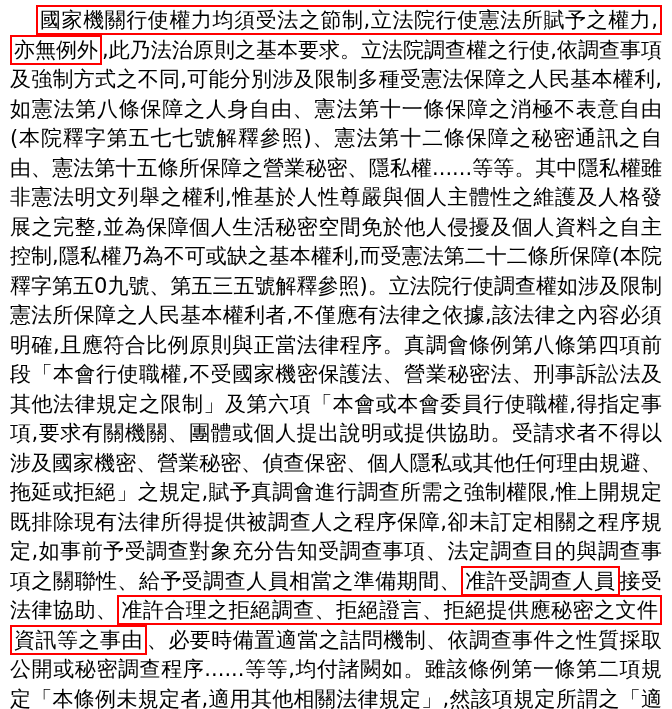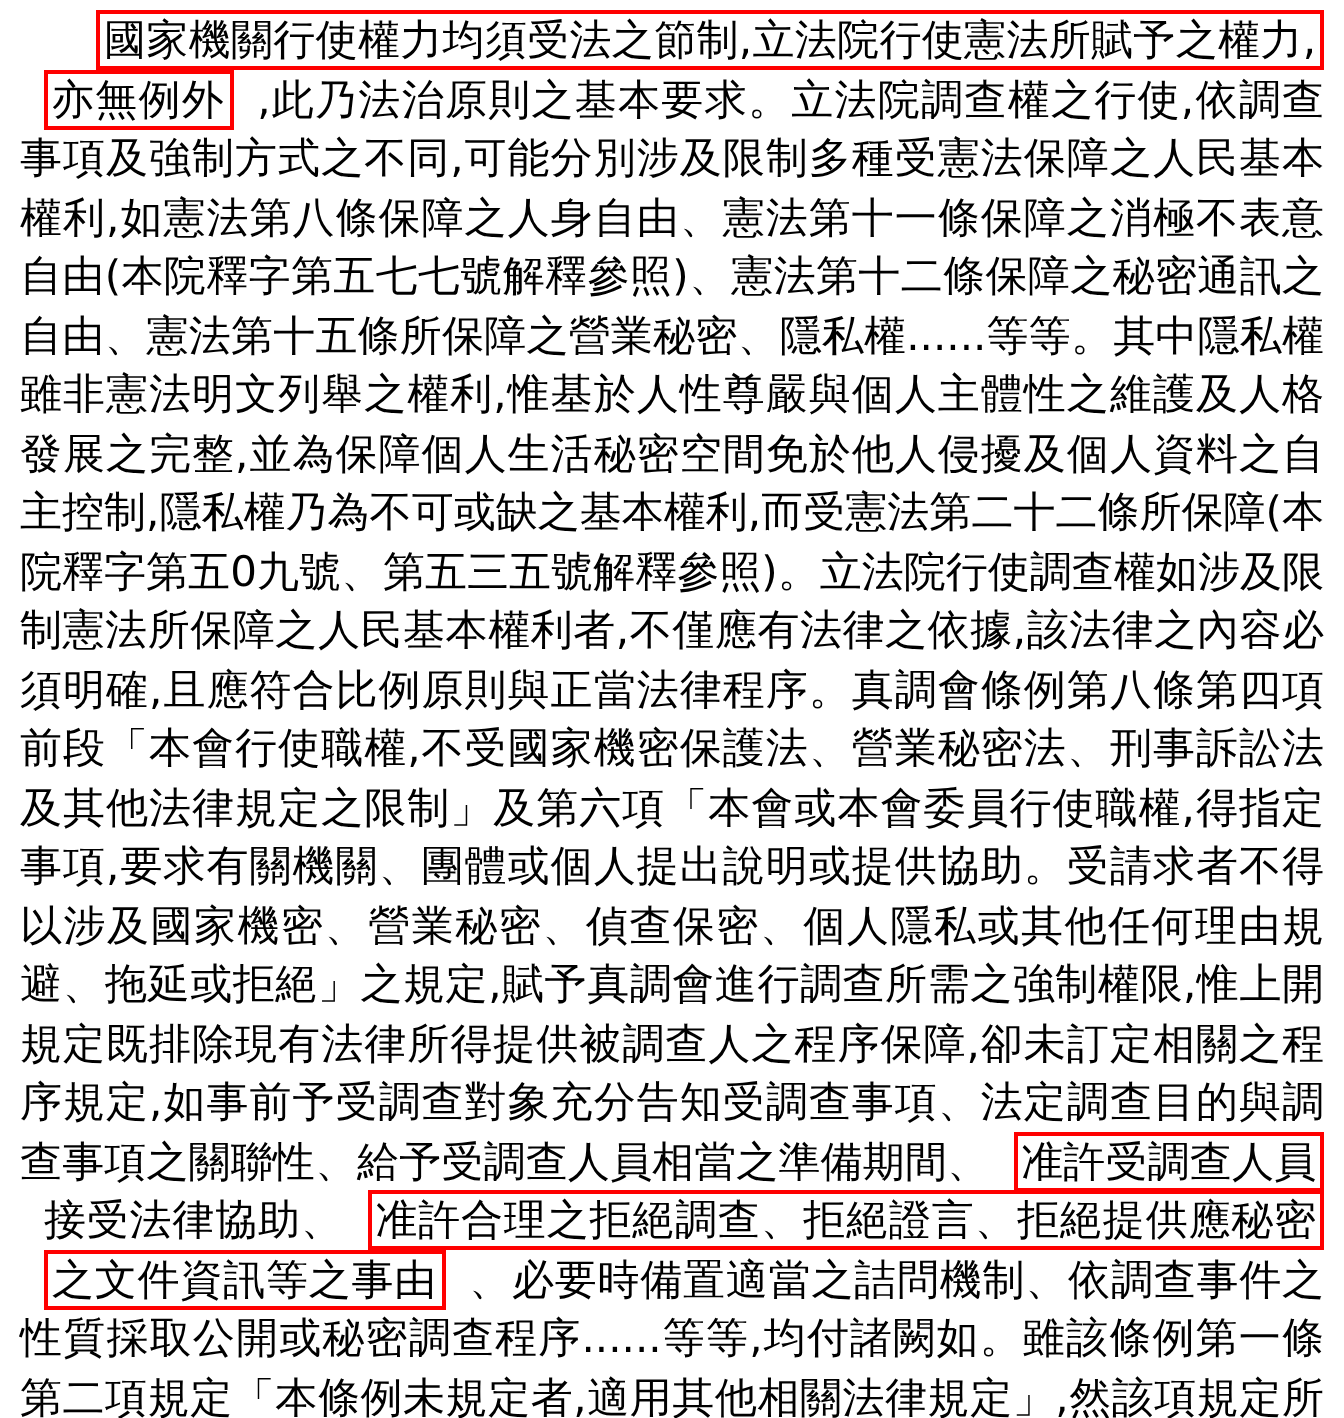--- a/index.html
+++ b/index.html
@@ -24,21 +24,20 @@
     font-family: "DejaVu Sans", sans-serif;
     font-size: 21px;
     line-height: 29.5px;
     color: #000000;
     text-align: justify;
     text-indent: 26px;
     word-break: break-all;
   }
   .seg {
     font-family: inherit;
-    margin-left: 12px;
   }
   .highlight {
     border: 2px solid #ff0000;
     padding: 1px 2px;
     -webkit-box-decoration-break: clone;
     box-decoration-break: clone;
   }
 </style>
 </head>
 <body>

